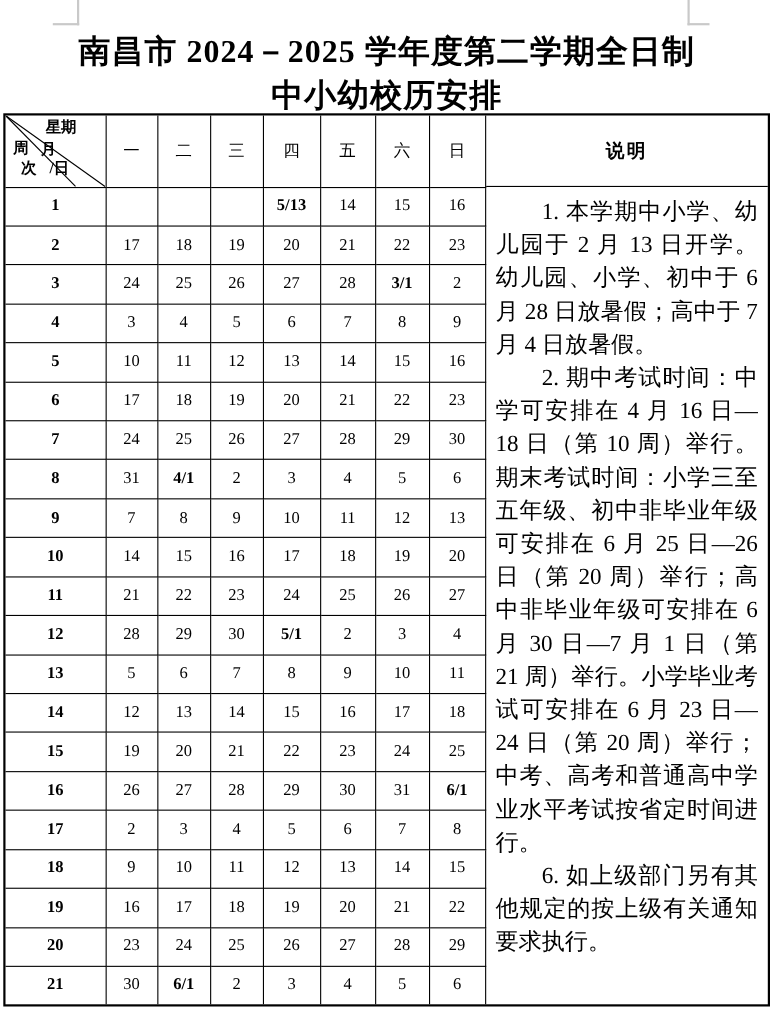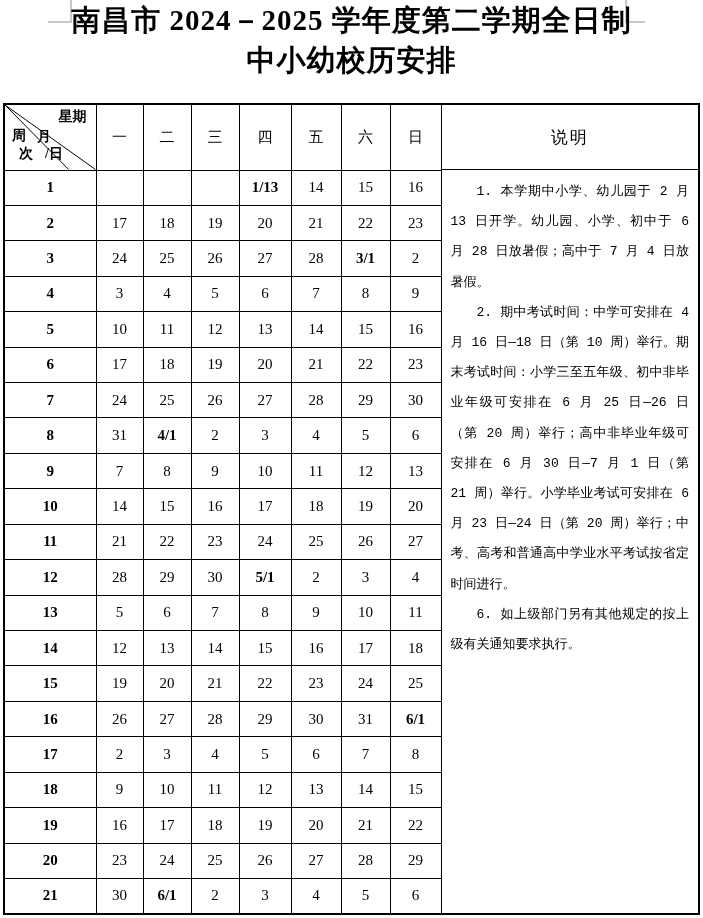--- a/index.html
+++ b/index.html
@@ -7,52 +7,52 @@
     width:703px; height:918px; background:#ffffff; position:relative;
     font-family:"Liberation Serif","DejaVu Serif",serif; color:#000;
     overflow:hidden;
   }
   
   .crop-left  { position:absolute; left:48px; top:0; width:22px; height:21px;
                 border-right:2px solid #c9c9c9; border-bottom:2px solid #c9c9c9; }
   .crop-right { position:absolute; left:625px; top:0; width:18px; height:21px;
                 border-left:2px solid #c9c9c9; border-bottom:2px solid #c9c9c9; }
   
-  .title { position:absolute; top:0; left:0; width:100%; text-align:center;
+  .title { position:absolute; top:27px; left:0; width:100%; text-align:center;
            font-weight:bold; font-size:29px; line-height:40px; letter-spacing:1px; }
   
   .sheet { position:absolute; left:3px; top:103px; width:697px; height:812px;
            border:2px solid #000; box-sizing:border-box; display:flex; }
   
   .cal-table { border-collapse:collapse; table-layout:fixed; width:436px; height:100%; flex:0 0 436px; }
   .cal-table td { border:1px solid #000; text-align:center; vertical-align:middle;
                   font-size:15px; padding:0; overflow:hidden; }
   .cal-table td:first-child { border-left:0; }
   .cal-table tr:first-child td { border-top:0; }
   .cal-table tr:last-child td { border-bottom:0; }
   .cal-table tr.head { height:65px; }
   .day-head { font-size:18px; font-weight:normal; }
   .week-num { font-weight:bold; }
   .month-start { font-weight:bold; }
   
   .corner { position:relative; }
   .corner svg { position:absolute; left:0; top:0; width:100%; height:100%; }
   .corner span { position:absolute; font-size:14px; font-weight:bold; line-height:1; white-space:nowrap; }
-  .c-weekday { right:9px;  top:5px; }
+  .c-weekday { right:26px;  top:5px; }
   .c-zhou    { left:7px;   top:24px; }
   .c-yue     { left:32px;  top:25px; }
   .c-ci      { left:14px;  top:42px; }
   .c-ri      { left:40px;  top:42px; }
   
   .notes-col { flex:1; display:flex; flex-direction:column; box-sizing:border-box; }
   .notes-header { height:65px; flex:0 0 65px; border-bottom:1px solid #000; box-sizing:border-box;
                   display:flex; align-items:center; justify-content:center;
-                  font-weight:normal; font-size:17px; letter-spacing:2px; }
-  .notes-body { flex:1; padding:7px 9px 0 9px; font-size:13px; line-height:30.2px;
-                text-align:justify;font-family:Liberation Mono, monospace; }
+                  font-weight:bold; font-size:17px; letter-spacing:2px; }
+  .notes-body { flex:1; padding:7px 9px 0 9px; font-size:21px; line-height:30.2px;
+                text-align:justify; }
   .notes-body p { margin:0; text-indent:2em; }
 </style>
 </head>
 <body>
 
 <div class="crop-left"></div>
 <div class="crop-right"></div>
 
 <div class="title">
   <div>南昌市 2024－2025 学年度第二学期全日制</div>
@@ -90,21 +90,21 @@
         <td class="day-head">四</td>
         <td class="day-head">五</td>
         <td class="day-head">六</td>
         <td class="day-head">日</td>
       </tr>
     <tr>
           <td class="week-num">1</td>
           <td class=""></td>
           <td class=""></td>
           <td class=""></td>
-          <td class="month-start">1/13</td>
+          <td class="month-start">5/13</td>
           <td class="">14</td>
           <td class="">15</td>
           <td class="">16</td>
         </tr>
         <tr>
           <td class="week-num">2</td>
           <td class="">17</td>
           <td class="">18</td>
           <td class="">19</td>
           <td class="">20</td>

